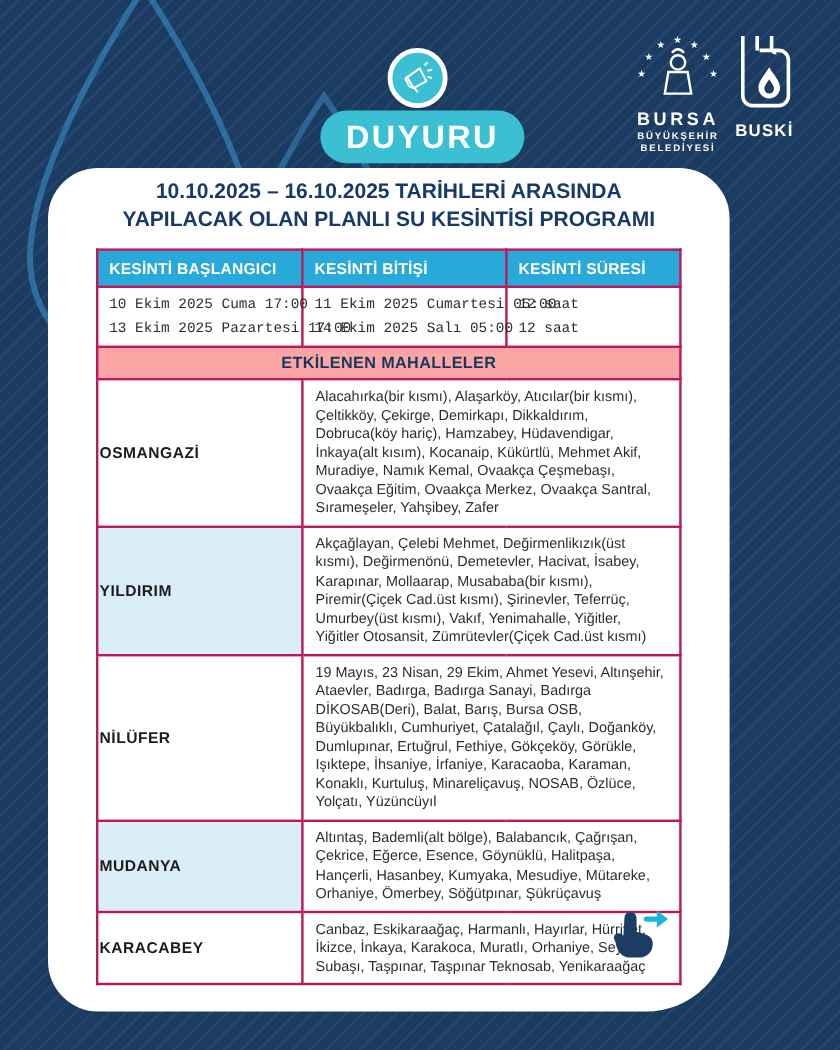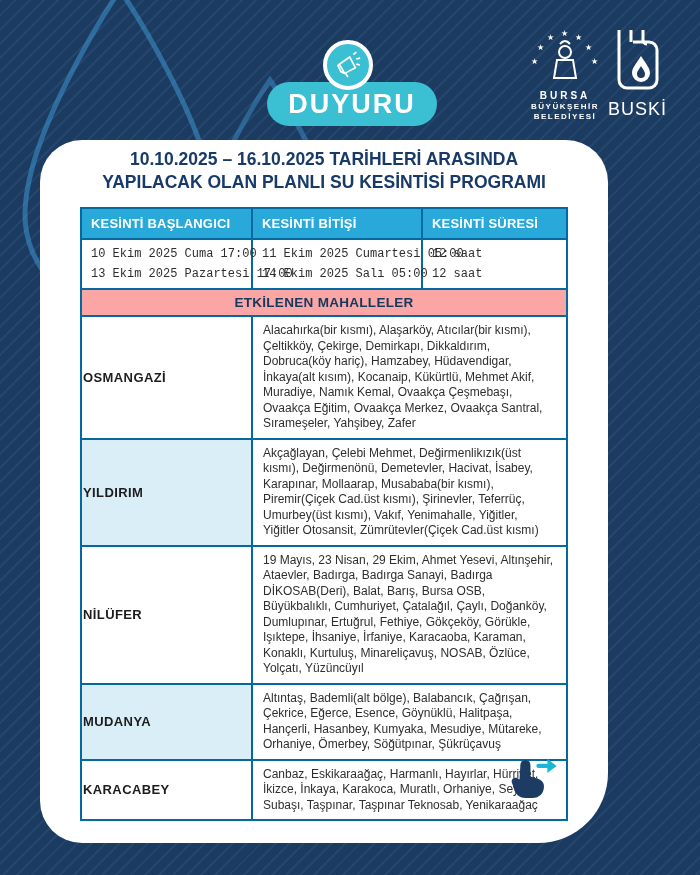--- a/index.html
+++ b/index.html
@@ -11,46 +11,46 @@
       transparent 2px, transparent 10px);
     font-family:"Liberation Sans", sans-serif;
   }
   
   .drops{position:absolute;left:-30px;top:-40px;width:420px;height:420px;pointer-events:none;}
 
   
   .header{position:absolute;left:0;top:0;width:700px;height:140px;}
   .badge-wrap{position:absolute;left:252px;top:40px;width:200px;height:95px;}
   .badge-pill{
-    position:absolute;left:15px;top:42px;width:170px;height:44px;border-radius:24px;
+    position:absolute;left:15px;top:52px;width:170px;height:44px;border-radius:24px;
     background:#3bbfd2;display:flex;align-items:center;justify-content:center;
   }
   .badge-pill span{color:#ffffff;font-weight:bold;font-size:27px;letter-spacing:2px;}
   .badge-circle{
     position:absolute;left:71px;top:0px;width:50px;height:50px;border-radius:50%;
     background:#3bbfd2;border:4px solid #ffffff;box-sizing:border-box;
     display:flex;align-items:center;justify-content:center;z-index:2;
   }
   .logo-bursa{position:absolute;left:522px;top:30px;width:86px;height:95px;text-align:center;color:#fff;}
-  .logo-bursa .l1{font-size:10px;font-weight:bold;letter-spacing:3px;margin-top:2px;}
+  .logo-bursa .l1{font-size:15px;font-weight:bold;letter-spacing:3px;margin-top:2px;}
   .logo-bursa .l2,.logo-bursa .l3{font-size:8px;font-weight:bold;letter-spacing:1.5px;margin-top:1px;}
   .logo-buski{position:absolute;left:608px;top:28px;width:58px;height:98px;text-align:center;color:#fff;}
-  .logo-buski .lbl{font-size:18px;font-weight:normal;letter-spacing:1px;margin-top:3px;}
+  .logo-buski .lbl{font-size:14px;font-weight:bold;letter-spacing:1px;margin-top:3px;}
 
   
   .card{
     position:absolute;left:40px;top:140px;width:568px;height:703px;background:#ffffff;
     border-radius:42px 42px 70px 42px;box-sizing:border-box;padding-top:8px;
   }
   .page-title{color:#173a69;font-weight:bold;font-size:17.5px;line-height:23px;text-align:center;}
 
   table.main{
     width:486px;margin:13px auto 0 auto;border-collapse:collapse;table-layout:fixed;
   }
-  table.main td,table.main th{border:2px solid #0369a1;box-sizing:border-box;}
+  table.main td,table.main th{border:2px solid #be185d;box-sizing:border-box;}
   col.c1{width:171px;} col.c2{width:170px;} col.c3{width:145px;}
 
   th.head{
     background:#29a9da;color:#ffffff;font-size:13px;font-weight:bold;
     text-align:left;padding:7px 9px;letter-spacing:0.2px;
   }
   td.sched{background:#fff;padding:4px 9px;vertical-align:middle;}
   td.sched .line{font-size:12px;color:#2e2e2e;padding:3px 0;white-space:nowrap;font-family:Liberation Mono, monospace;}
 
   td.banner{

